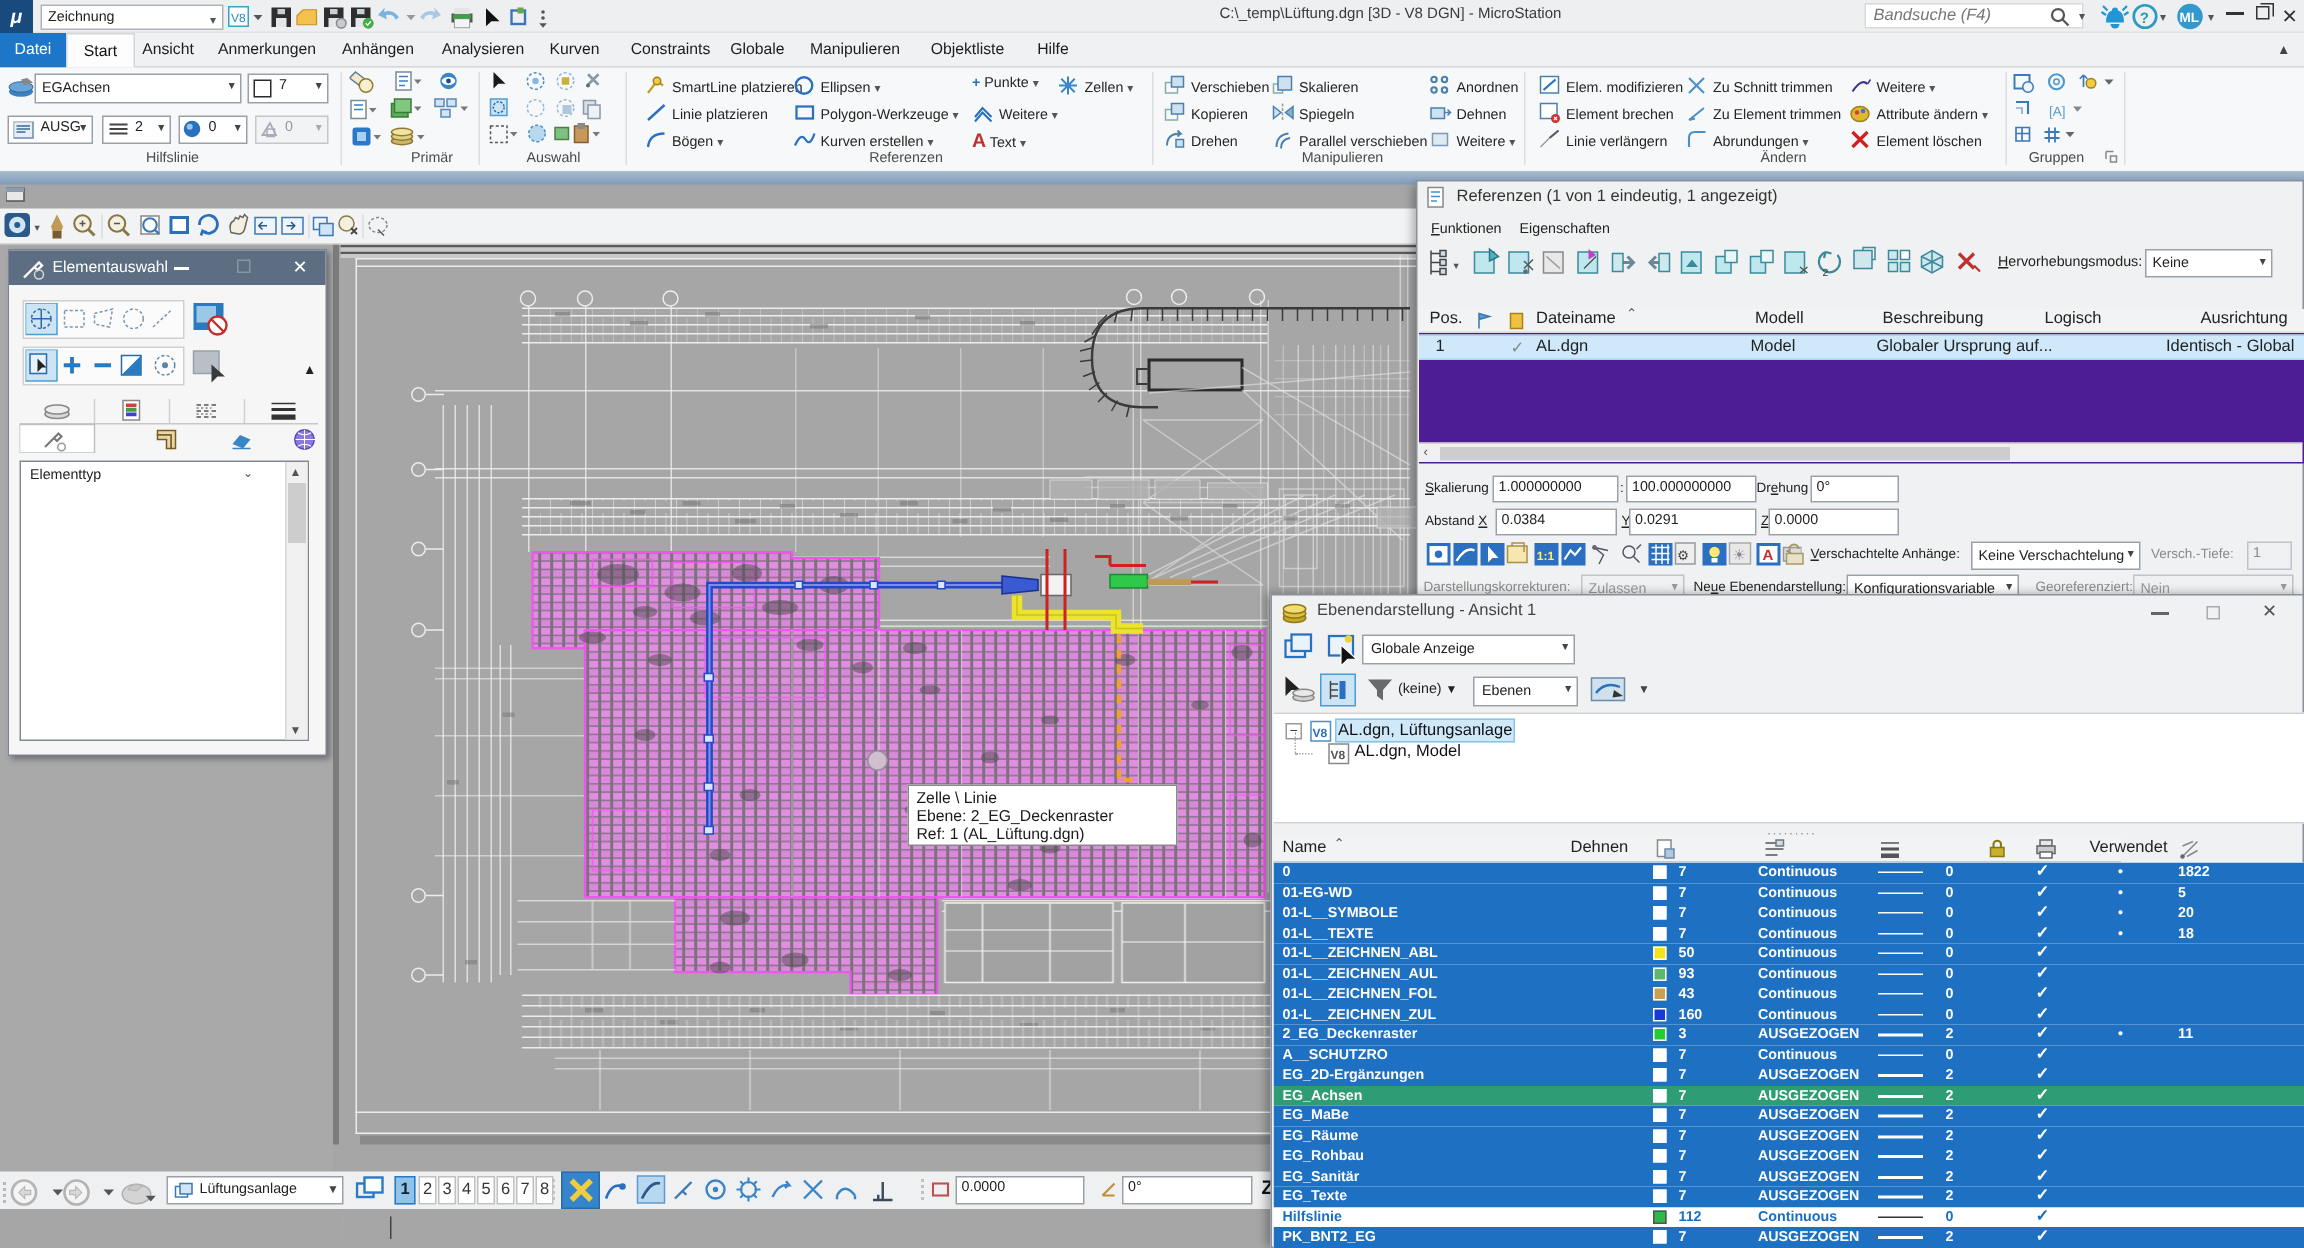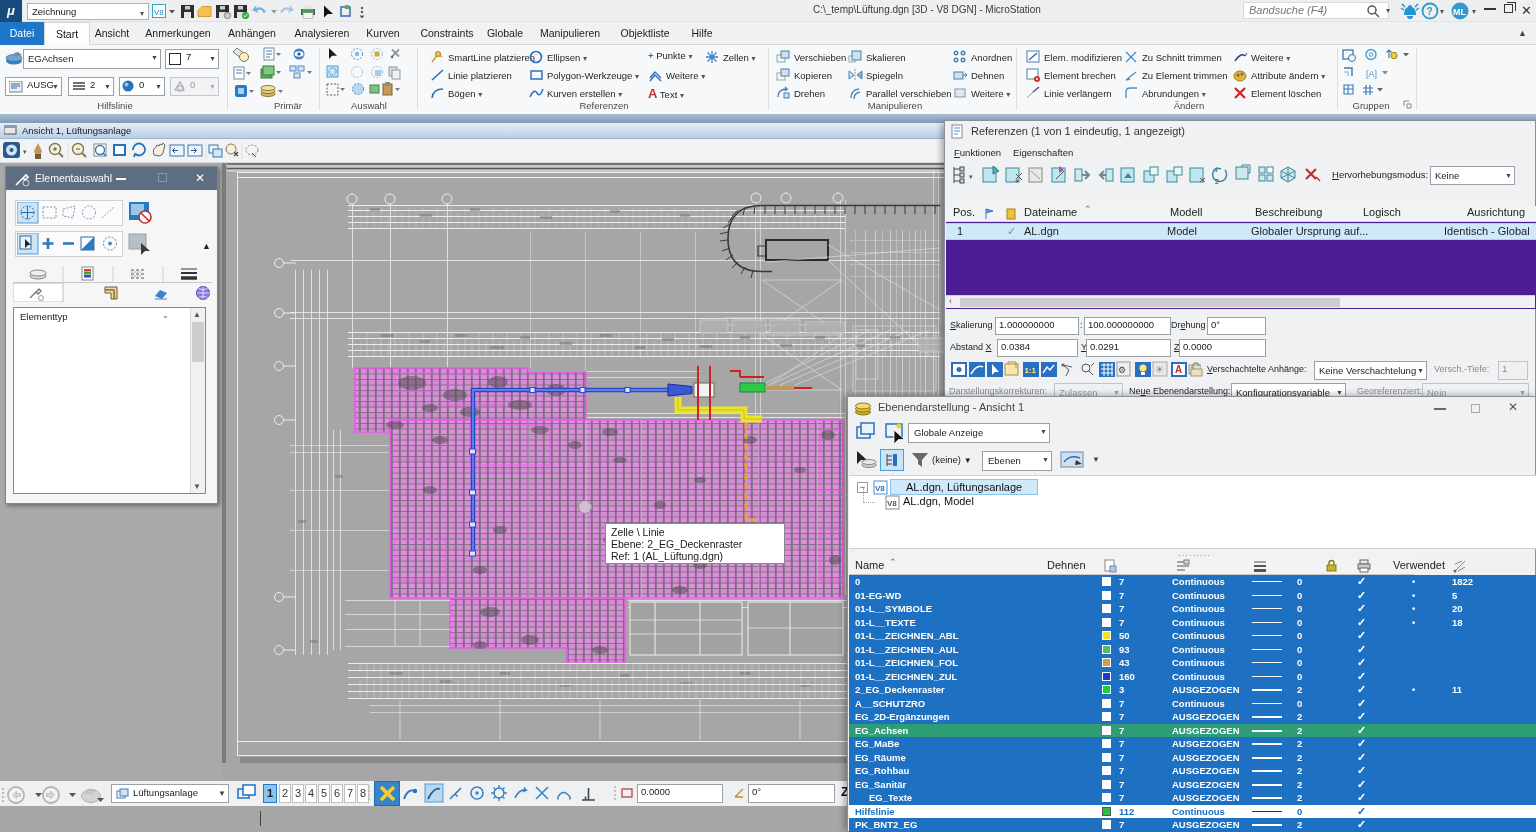--- a/index.html
+++ b/index.html
@@ -376,21 +376,20 @@
  <path d="M3 37 h9 v9 h-9 z M3 41 h9 M7 37 v9" fill="none" stroke="#3a78b8" stroke-width="1.1"></path>
  <path d="M25 37 v10 M29 37 v10 M22 40 h10 M22 44 h10" stroke="#3a78b8" stroke-width="1.2"></path>
         <path d="M36 40 h6 l-3 3.5z" fill="#666"></path>
 </svg>
 <svg class="abs" style="left:1403px;top:100px" width="10" height="10" viewBox="0 0 10 10">
         <path d="M1 1 h5 M1 1 v5 M4 4 h4 v4 h-4 z" fill="none" stroke="#888"></path>
       </svg>
 </div>
 <div class="abs" id="bstrip"></div>
 
-<div class="abs" id="vtitle"><span style="margin-left:22px">Ansicht 1, Lüftungsanlage</span></div>
 <svg class="abs" style="left:4px;top:125px" width="14" height="12" viewBox="0 0 14 12">
       <rect x="0" y="0" width="12" height="9" fill="#e8e8e8" stroke="#555"></rect>
       <rect x="0" y="0" width="12" height="3" fill="#8a9cae"></rect>
     </svg>
 <div class="abs" id="vtools"></div>
 <div id="vtools-content">
 <svg class="abs" style="left:2px;top:141px" width="260" height="20" viewBox="0 0 260 20">
  <rect x="1" y="1" width="17" height="16" rx="3" fill="#2a5a8a"></rect>
         <circle cx="9.5" cy="9" r="5.5" fill="#cfe4f4"></circle>
         <circle cx="9.5" cy="9" r="2" fill="#2a5a8a"></circle>
@@ -1088,21 +1087,21 @@
         <path d="M16 10 l6 4 -7 1z" fill="#333"></path>
       </svg>
  <span style="position:absolute;left:244px;top:58px;font-size:8px;color:#444">▼</span>
 
  <div style="position:absolute;left:1px;top:78px;width:687px;height:74px;background:#fff;border-top:1px solid #d0d0d0;border-bottom:1px solid #d0d0d0">
   <div style="position:absolute;left:8px;top:6px;width:11px;height:11px;border:1px solid #999;background:#fff;font-size:9px;line-height:9px;text-align:center;color:#333">−</div>
   <svg style="position:absolute;left:24px;top:4px" width="15" height="15" viewBox="0 0 15 15">
           <rect x="1" y="1" width="13" height="13" fill="#fff" stroke="#4a90c8"></rect>
           <text x="2" y="11" font-size="8" fill="#2a70c0" font-weight="bold">V8</text>
         </svg>
-  <div style="position:absolute;left:41px;top:3px;font-size:11px;color:#111;background:#cfe9fa;border:1px solid #88c4e8;padding:0 15px;line-height:14px">AL.dgn, Lüftungsanlage</div>
+  <div style="position:absolute;left:41px;top:3px;font-size:11px;color:#111;background:#cfe9fa;border:1px solid #88c4e8;padding:0 1px;line-height:14px">AL.dgn, Lüftungsanlage</div>
   <div style="position:absolute;left:14px;top:12px;width:1px;height:14px;border-left:1px dotted #aaa"></div>
   <div style="position:absolute;left:14px;top:26px;width:12px;height:1px;border-top:1px dotted #aaa"></div>
   <svg style="position:absolute;left:36px;top:19px" width="15" height="15" viewBox="0 0 15 15">
           <rect x="1" y="1" width="13" height="13" fill="#fff" stroke="#888"></rect>
           <text x="2" y="11" font-size="8" fill="#555" font-weight="bold">V8</text>
         </svg>
   <div style="position:absolute;left:54px;top:19px;font-size:11px;color:#111">AL.dgn, Model</div>
  </div>
 
  <div style="position:absolute;left:330px;top:154px;font-size:8px;color:#888;letter-spacing:1px">·········</div>
@@ -1288,21 +1287,21 @@
 <div class="lrow blue" style="top:202.5px">
           <span style="position:absolute;left:6px;top:0px">EG_Sanitär</span>
           <span class="sw" style="left:253px;background:#fff"></span>
           <span style="position:absolute;left:270px;top:0px">7</span>
           <span style="position:absolute;left:323px;top:0px">AUSGEZOGEN</span>
           <span class="wline" style="left:403px;width:30px;height:2px"></span>
           <span style="position:absolute;left:448px;top:0px">2</span>
           <span class="chk" style="left:508px">✓</span>
         </div>
 <div class="lrow blue" style="top:216.0px">
-          <span style="position:absolute;left:20px;top:0px">EG_Texte</span>
+          <span style="position:absolute;left:6px;top:0px">EG_Texte</span>
           <span class="sw" style="left:253px;background:#fff"></span>
           <span style="position:absolute;left:270px;top:0px">7</span>
           <span style="position:absolute;left:323px;top:0px">AUSGEZOGEN</span>
           <span class="wline" style="left:403px;width:30px;height:2px"></span>
           <span style="position:absolute;left:448px;top:0px">2</span>
           <span class="chk" style="left:508px">✓</span>
         </div>
 <div class="lrow white" style="top:229.5px">
           <span style="position:absolute;left:6px;top:0px">Hilfslinie</span>
           <span class="sw" style="left:253px;background:#30b848"></span>

